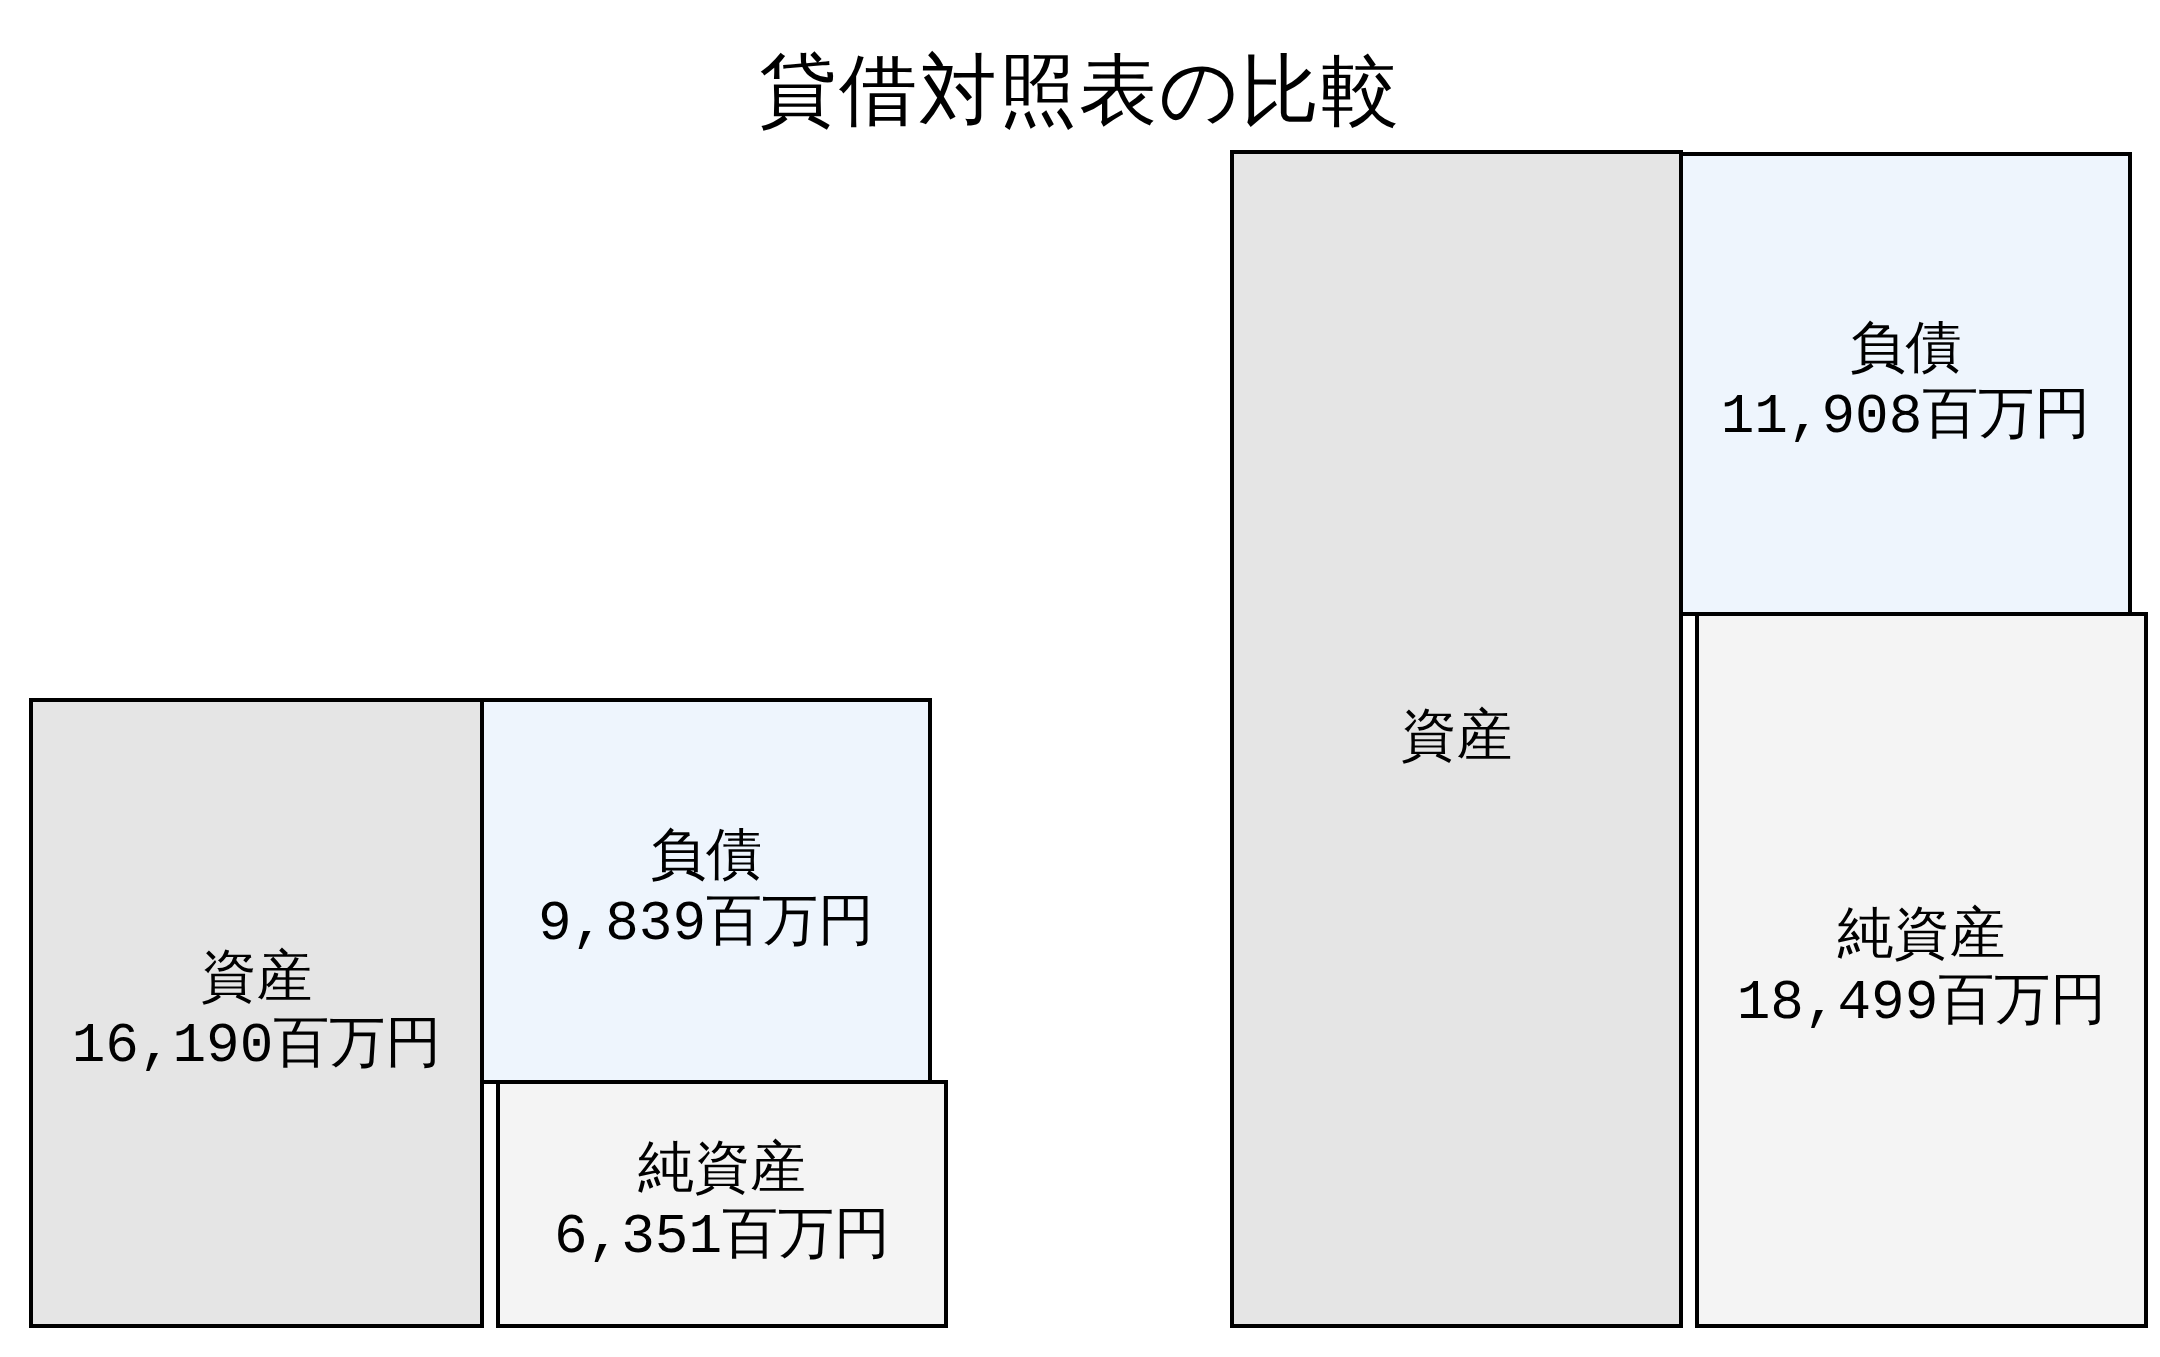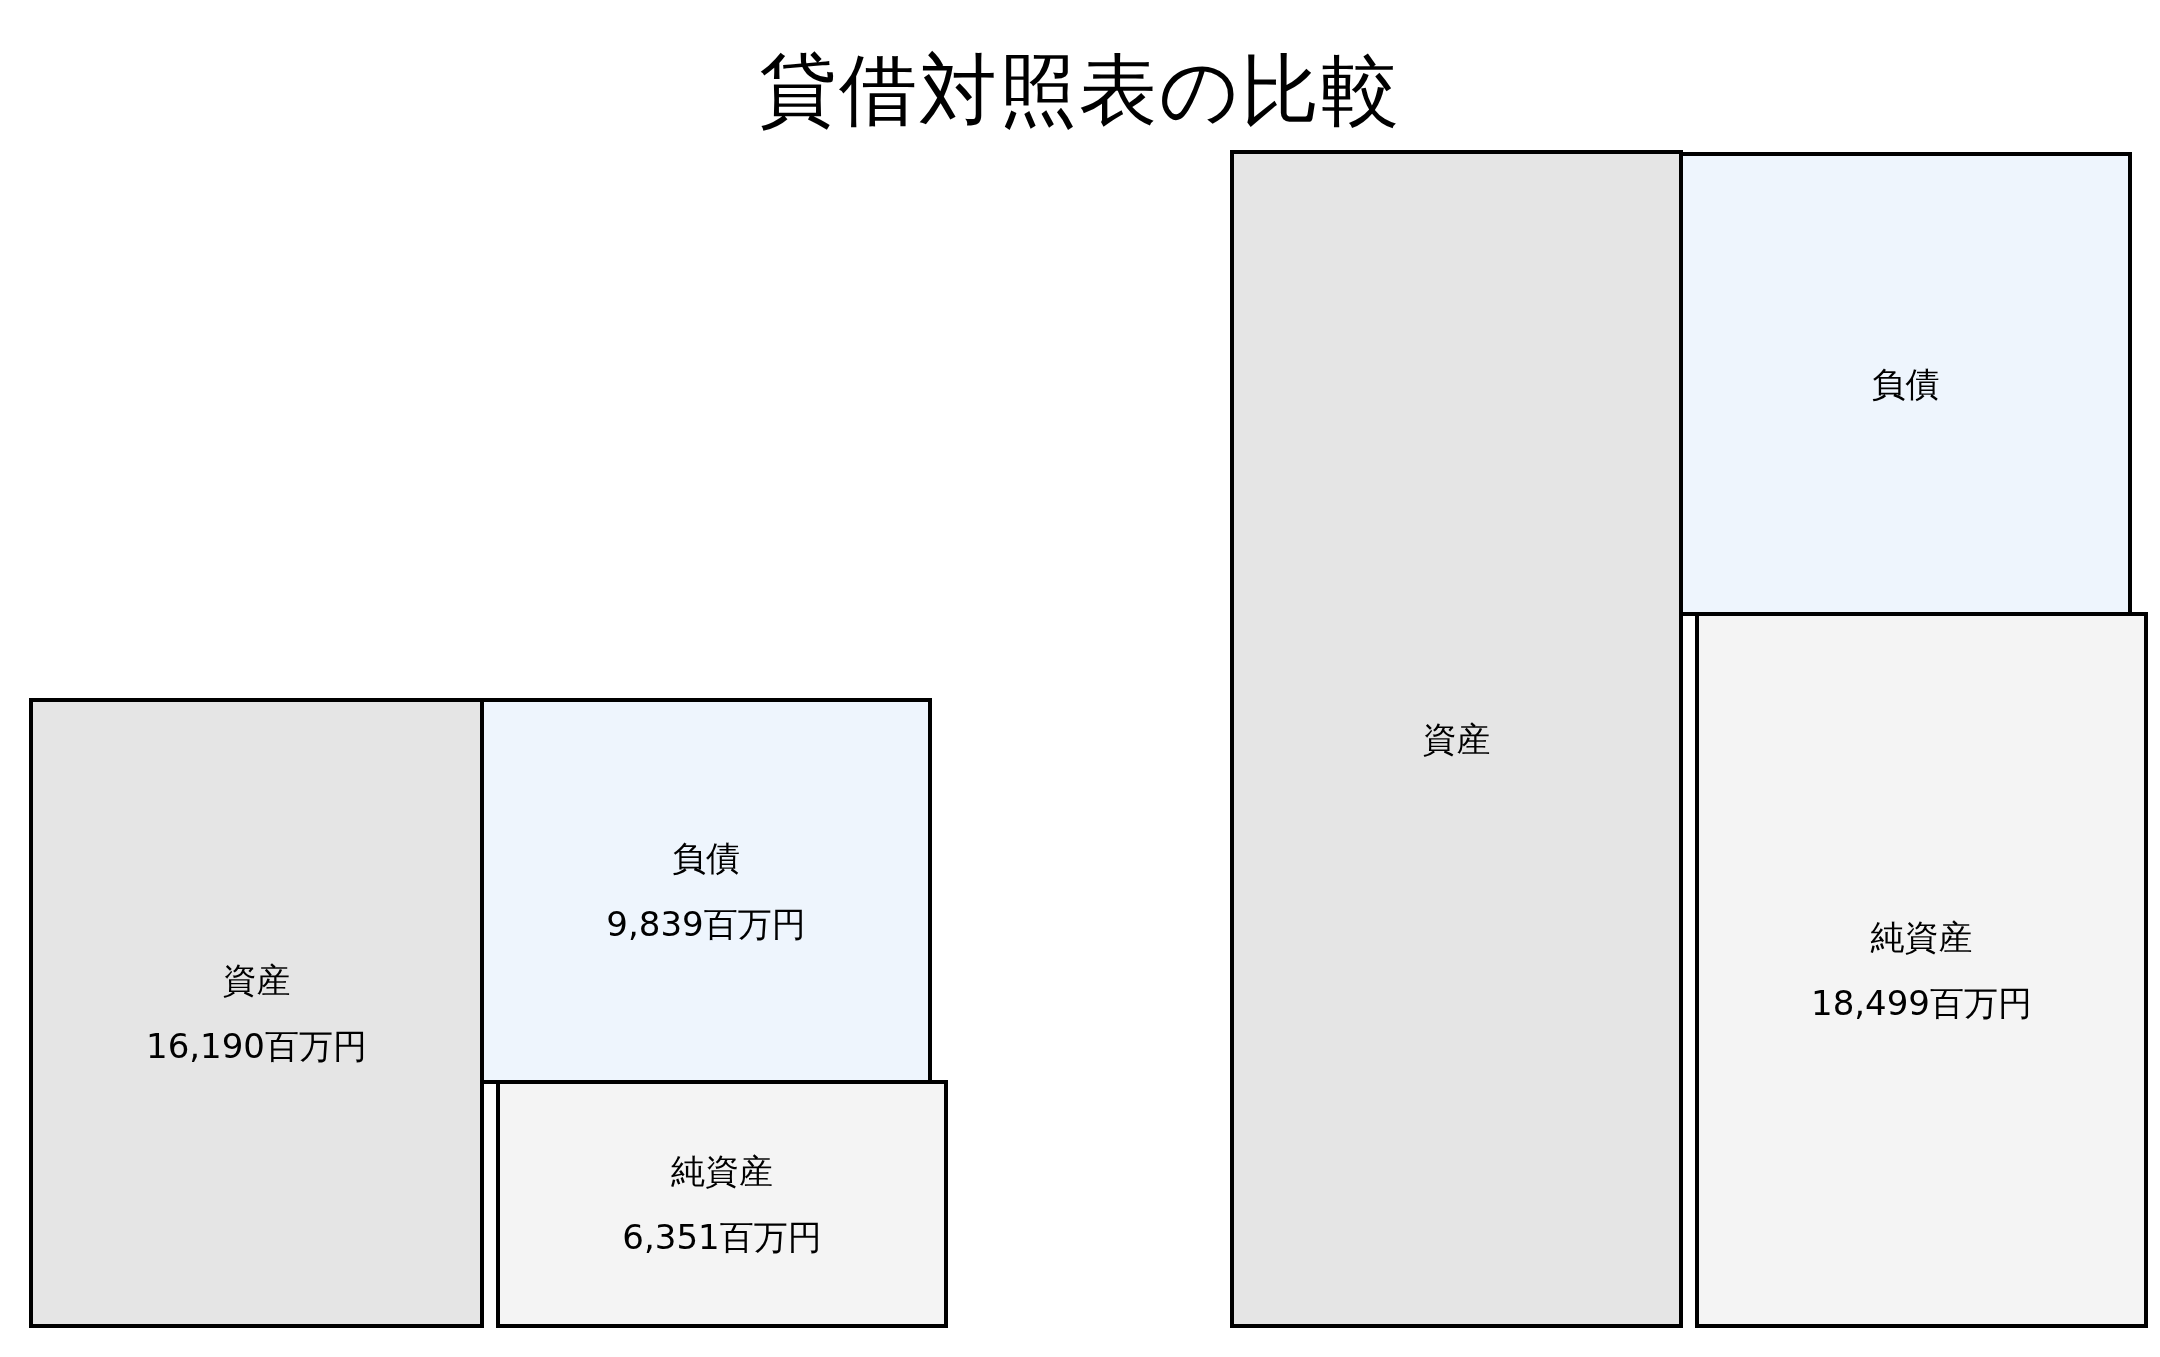--- a/index.html
+++ b/index.html
@@ -2,21 +2,21 @@
 <html><head>
 <meta charset="utf-8">
 <style>
   html, body { margin:0; padding:0; background:#ffffff; }
   body { width:2160px; height:1357px; position:relative; overflow:hidden;
          font-family:"DejaVu Sans", "Liberation Sans", sans-serif; color:#000; }
   .title { position:absolute; left:0; width:2160px; top:40px; text-align:center;
            font-size:78px; line-height:100px; letter-spacing:2px; }
   .box { position:absolute; box-sizing:border-box; border:4px solid #000;
          display:flex; align-items:center; justify-content:center; text-align:center; }
-  .lbl { font-size:34px; line-height:66px; }
+  .lbl { font-size:56px; line-height:66px;font-family:Liberation Mono, monospace; }
   .assets { background:#e5e5e5; }
   .liab { background:#eef5fd; }
   .equity { background:#f4f4f4;margin-left:16px; }
 </style>
 </head>
 <body>
 
 <div class="title">貸借対照表の比較</div>
 
 <div>
@@ -42,20 +42,21 @@
 
 <div>
   <div class="box assets" style="left:1230px; top:150px; width:453px; height:1178px;">
     <div class="lbl">
       <div>資産</div>
     </div>
   </div>
   <div class="box liab" style="left:1679px; top:152px; width:453px; height:464px;">
     <div class="lbl">
       <div>負債</div>
+      <div>11,908百万円</div>
     </div>
   </div>
   <div class="box equity" style="left:1679px; top:612px; width:453px; height:716px;">
     <div class="lbl">
       <div>純資産</div>
       <div>18,499百万円</div>
     </div>
   </div>
 </div>
 

